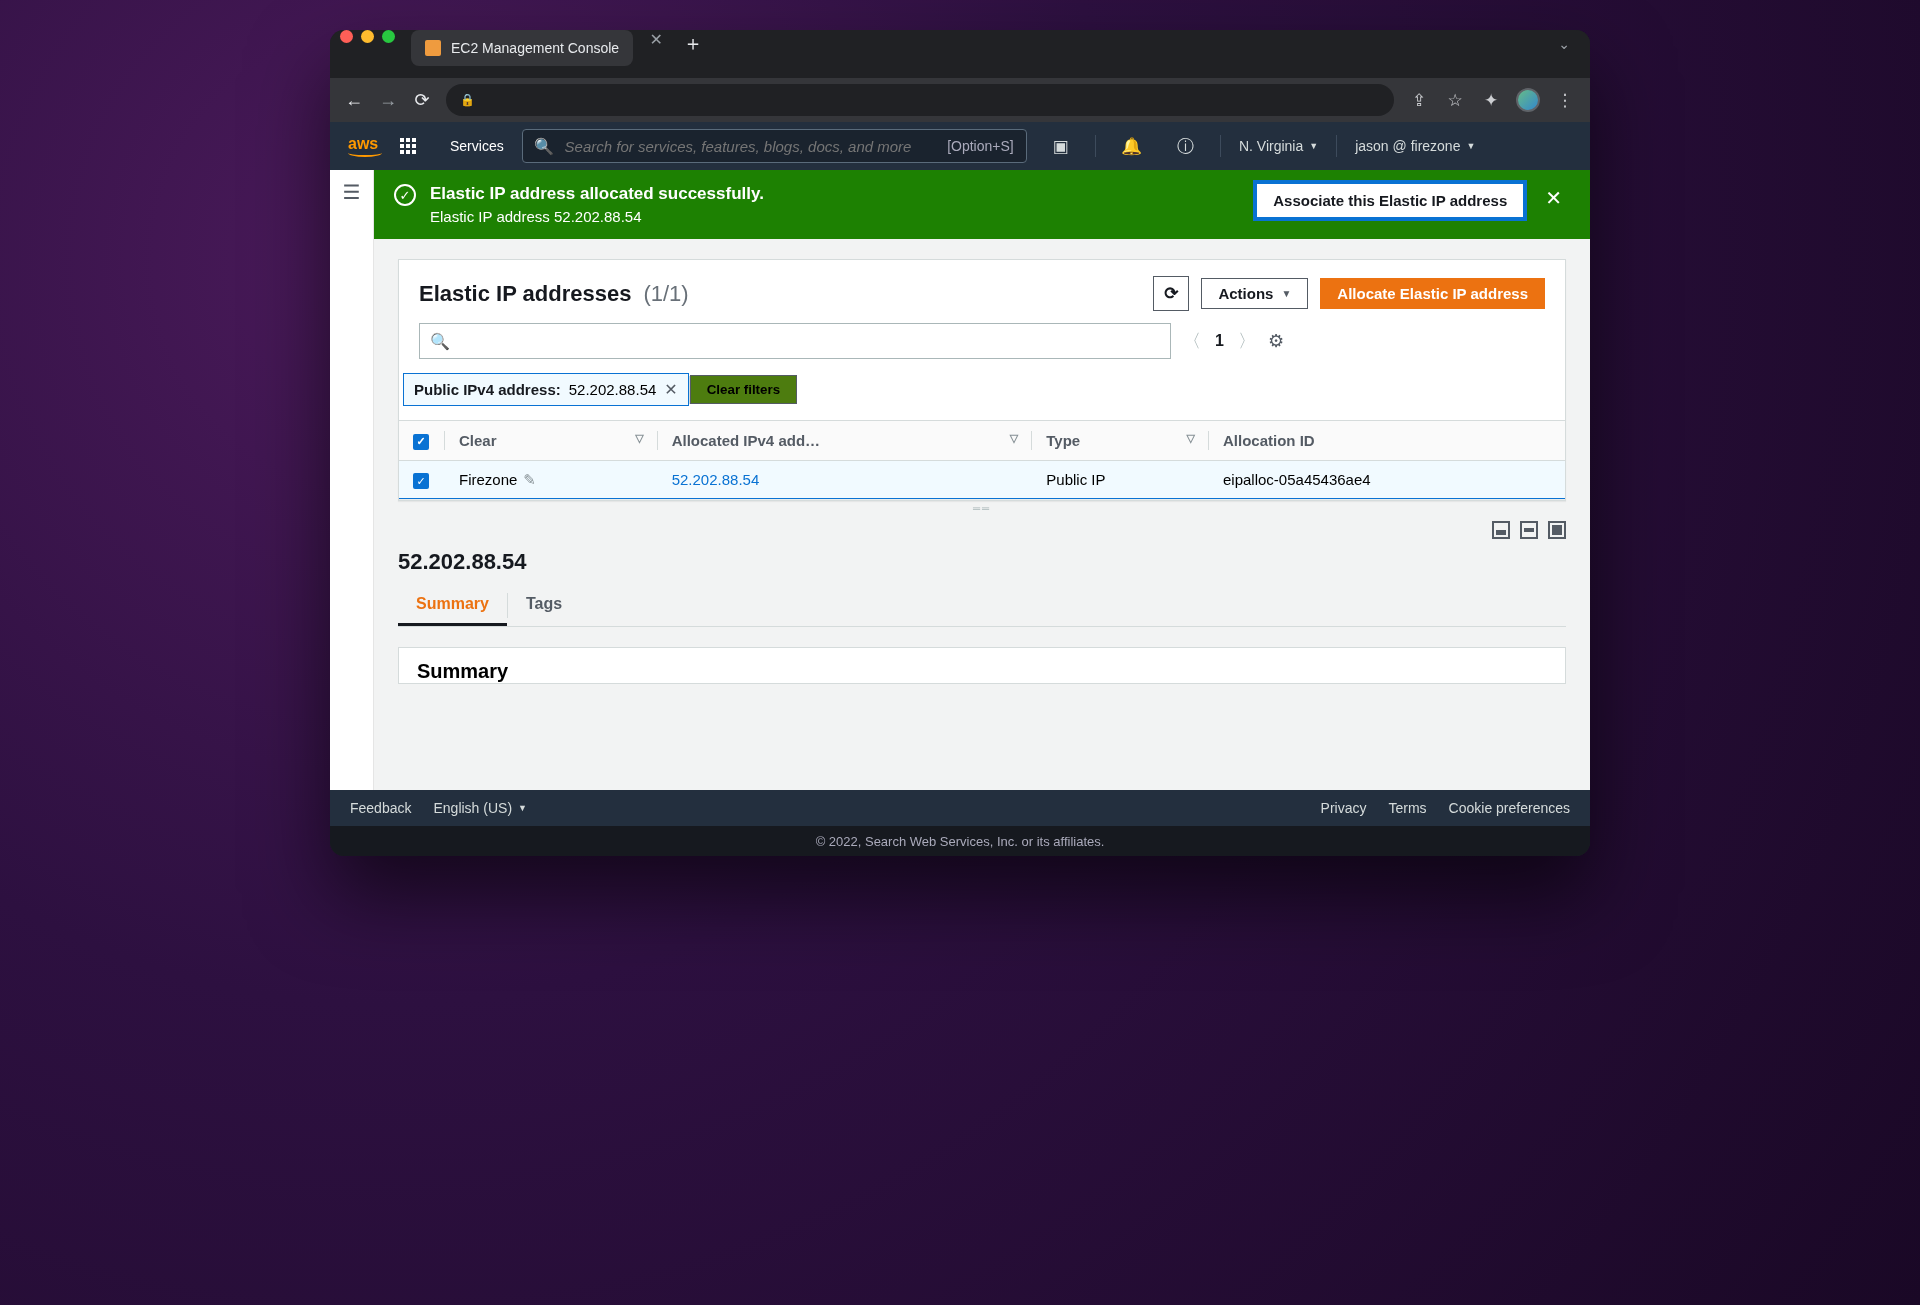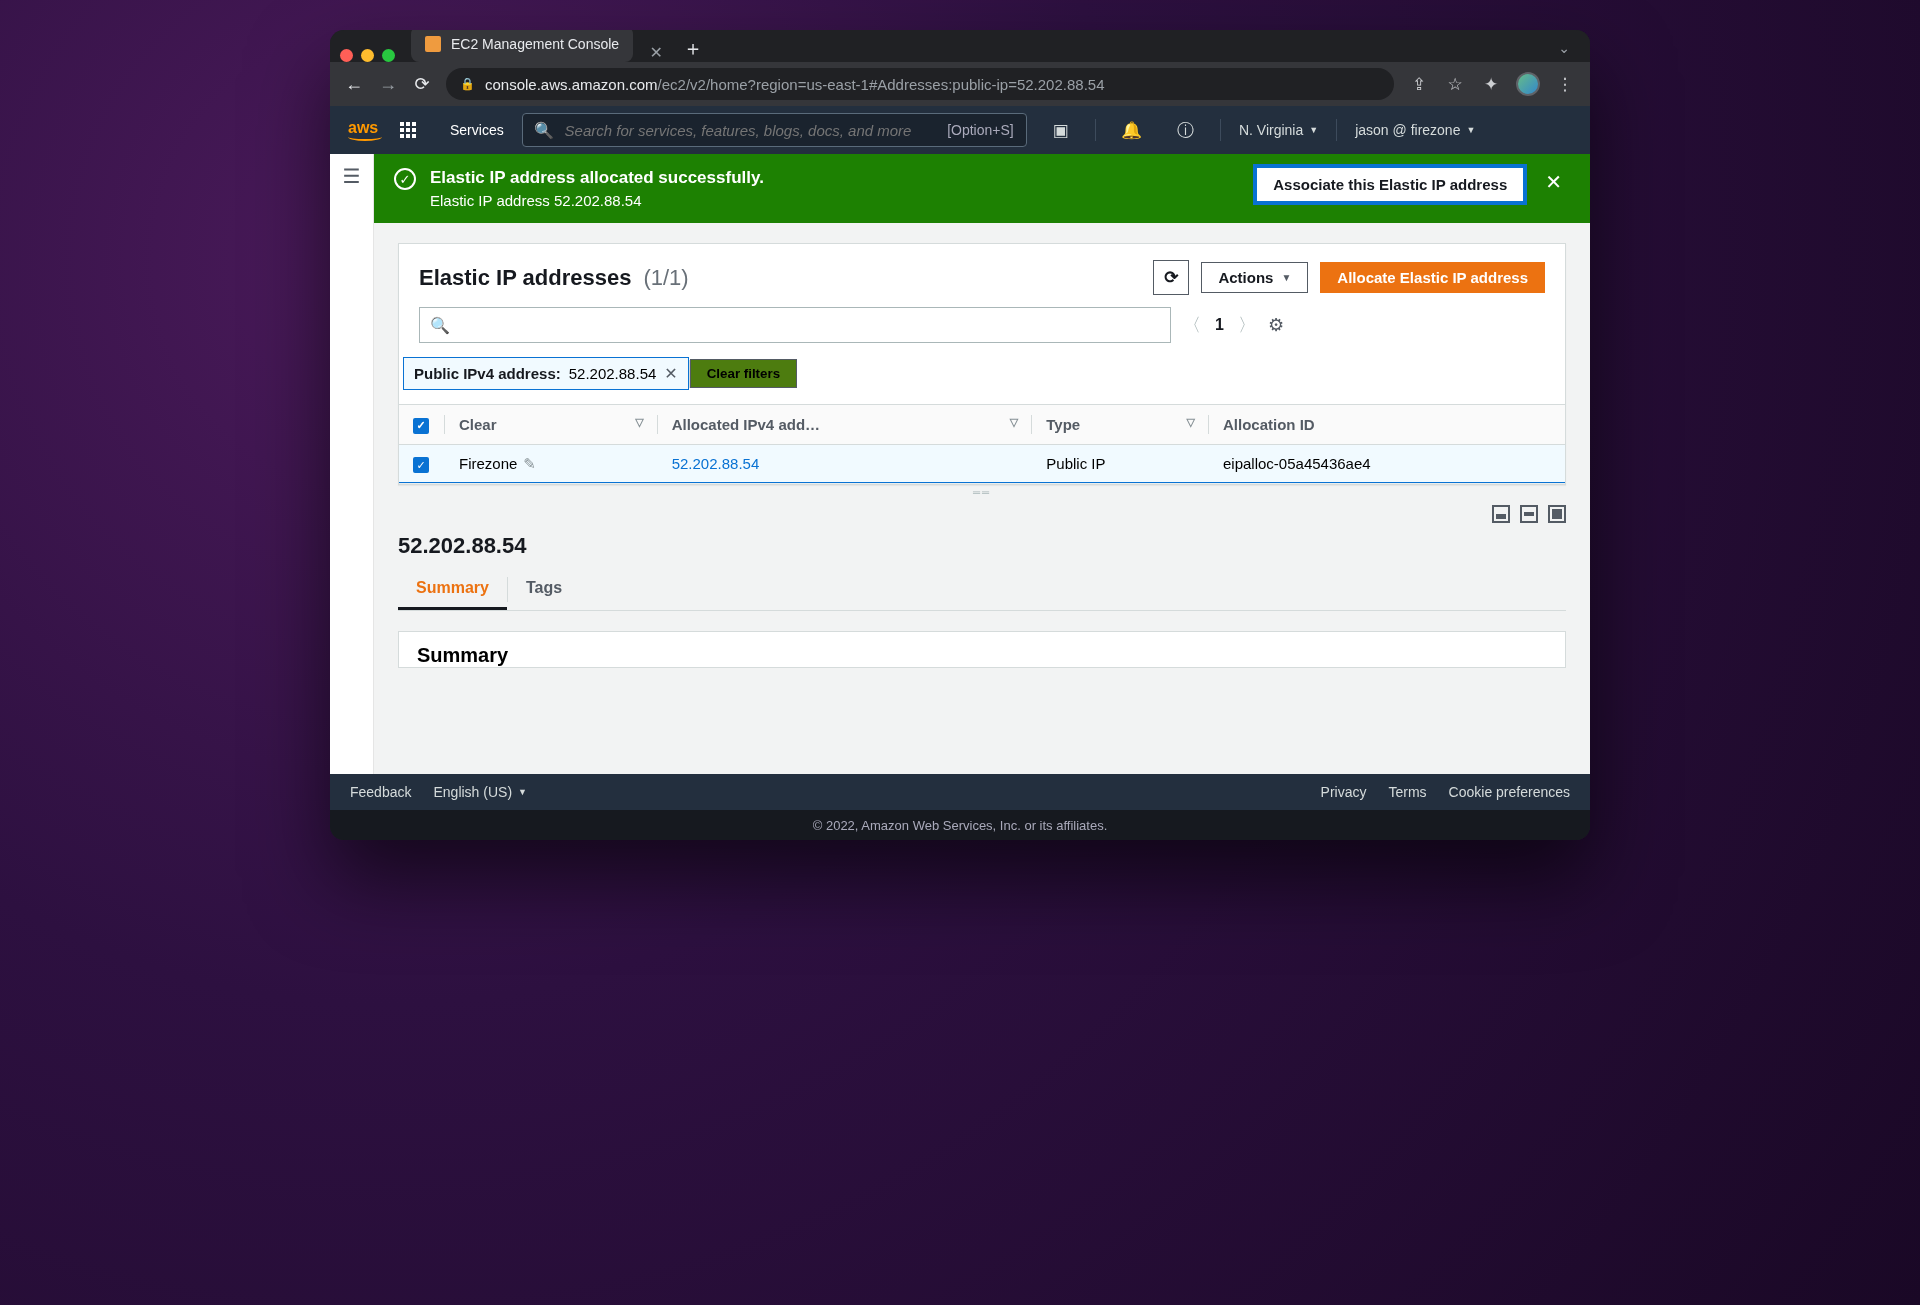--- a/index.html
+++ b/index.html
@@ -12,23 +12,23 @@
   }
   .window {
     width: 1260px;
     background: #1f2428;
     border-radius: 14px;
     overflow: hidden;
     box-shadow: 0 40px 80px rgba(0,0,0,.6);
   }
   
   .chrome-tabbar {
-    height: 32px;
+    height: 48px;
     background: #202124;
-    display:flex; align-items:flex-end;
+    display:flex; align-items:flex-start;
     padding: 0 10px;
     gap:8px;
   }
   .traffic { display:flex; gap:8px; padding-right:8px;}
   .dot { width:13px; height:13px; border-radius:50%; }
   .dot.r{background:#ff5f57}.dot.y{background:#febc2e}.dot.g{background:#28c840}
   .tab {
     display:flex; align-items:center; gap:10px;
     background:#35363a; color:#e8eaed;
     height:36px; border-radius:8px; padding:0 14px;
@@ -191,21 +191,20 @@
     <div class="spacer"></div>
     <span class="chrome-chevron">⌄</span>
   </div>
 
   <div class="chrome-toolbar">
     <span class="nav-btn enabled">←</span>
     <span class="nav-btn">→</span>
     <span class="nav-btn enabled">⟳</span>
     <div class="url-bar">
       <span class="lock">🔒</span>
-      <span class="url-text"><span>console.aws.amazon.com</span><span class="dim">/ec2/v2/home?region=us-east-1#Addresses:public-ip=52.202.88.54</span></span>
     </div>
     <span class="tool-icon">⇪</span>
     <span class="tool-icon">☆</span>
     <span class="tool-icon">✦</span>
     <span class="avatar"></span>
     <span class="tool-icon">⋮</span>
   </div>
 
   <div class="aws-header">
     <div class="aws-logo">aws<span class="smile"></span></div>
@@ -342,15 +341,15 @@
     <span class="lang">
         <span>English (US)</span>
         <span class="caret">▼</span>
       </span>
     <div class="sp"></div>
     <a>Privacy</a>
     <a>Terms</a>
     <a>Cookie preferences</a>
   </div>
   <div class="footer2">
-    <span>© 2022, Amazon Web Services, Inc. or its affiliates.</span>
+    <span>© 2022, Search Web Services, Inc. or its affiliates.</span>
   </div>
 </div>
 
 </body></html>

